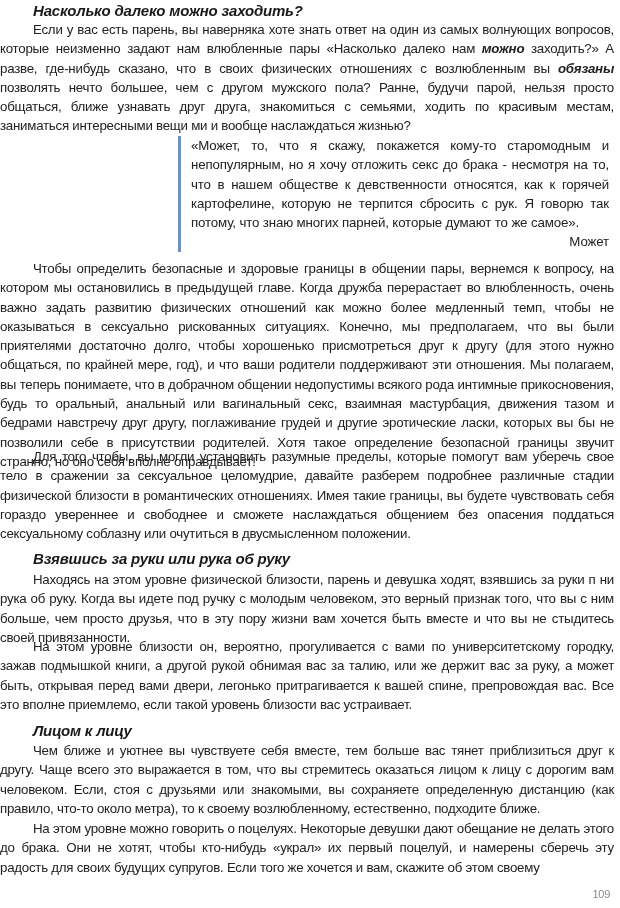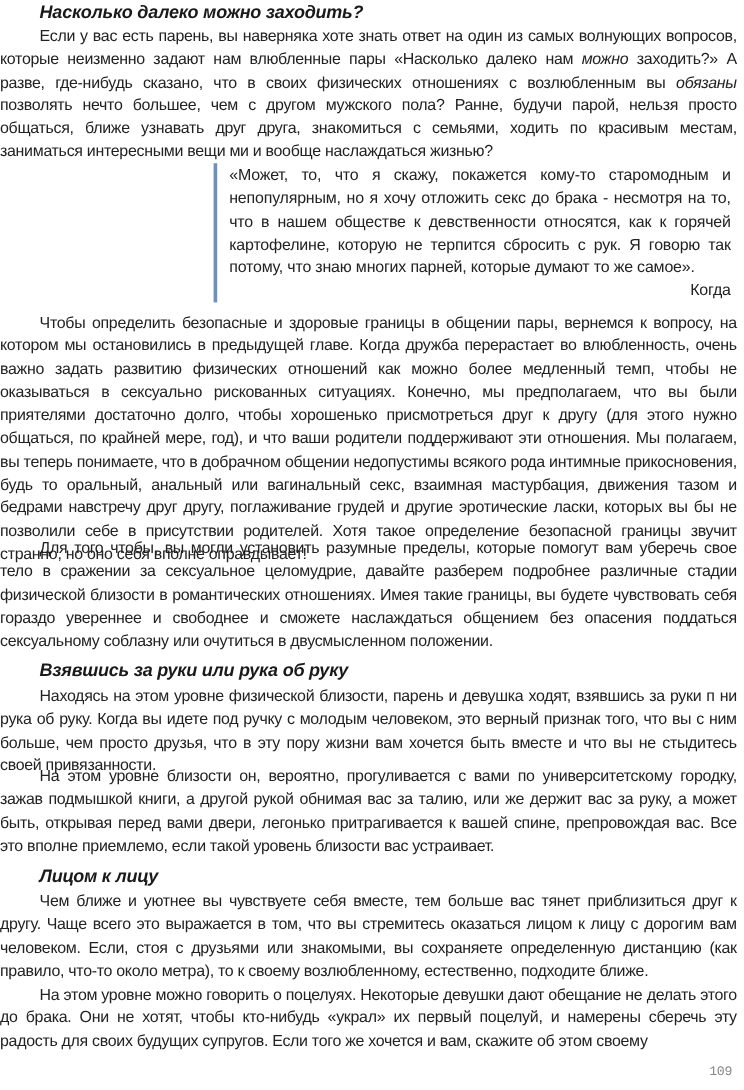--- a/index.html
+++ b/index.html
@@ -37,21 +37,21 @@
       position: absolute;
       left: 0;
       width: 614px;
       font-size: 13.3px;
       line-height: 19.3px;
       text-align: justify;
       text-indent: 33px;
       margin: 0;
       letter-spacing: -0.25px;
     }
-    .para i { font-style: italic; }
+    .para i { font-style: italic; font-weight: bold; }
     .quote {
       position: absolute;
       left: 178px;
       top: 136px;
       width: 418px;
       border-left: 3px solid #6f8fc0;
       padding-left: 10px;
       font-size: 13.3px;
       line-height: 19.3px;
       text-align: justify;
@@ -60,35 +60,34 @@
     .quote .author {
       text-align: right;
     }
     .page-number {
       position: absolute;
       right: 10px;
       top: 888px;
       font-size: 11px;
       color: #888888;
       letter-spacing: -0.3px;
-      font-family: Liberation Mono, monospace;
     }
   </style>
 </head>
 <body>
 
 <div class="page">
 
   <h2 class="heading" style="top:2px;">Насколько далеко можно заходить?</h2>
 
   <p class="para" style="top:20px;"><span>Если у вас есть парень, вы наверняка хоте знать ответ на один из самых волнующих вопросов, которые неизменно задают нам влюбленные пары «Насколько далеко нам </span><i>можно</i><span> заходить?» А разве, где-нибудь сказано, что в своих физических отношениях с возлюбленным вы </span><i>обязаны</i><span> позволять нечто большее, чем с другом мужского пола? Ранне, будучи парой, нельзя просто общаться, ближе узнавать друг друга, знакомиться с семьями, ходить по красивым местам, заниматься интересными вещи ми и вообще наслаждаться жизнью?</span></p>
 
   <div class="quote">
     <div>«Может, то, что я скажу, покажется кому-то старомодным и непопулярным, но я хочу отложить секс до брака - несмотря на то, что в нашем обществе к девственности относятся, как к горячей картофелине, которую не терпится сбросить с рук. Я говорю так потому, что знаю многих парней, которые думают то же самое».</div>
-    <div class="author">Когда</div>
+    <div class="author">Может</div>
   </div>
 
   <p class="para" style="top:259px;">Чтобы определить безопасные и здоровые границы в общении пары, вернемся к вопросу, на котором мы остановились в предыдущей главе. Когда дружба перерастает во влюбленность, очень важно задать развитию физических отношений как можно более медленный темп, чтобы не оказываться в сексуально рискованных ситуациях. Конечно, мы предполагаем, что вы были приятелями достаточно долго, чтобы хорошенько присмотреться друг к другу (для этого нужно общаться, по крайней мере, год), и что ваши родители поддерживают эти отношения. Мы полагаем, вы теперь понимаете, что в добрачном общении недопустимы всякого рода интимные прикосновения, будь то оральный, анальный или вагинальный секс, взаимная мастурбация, движения тазом и бедрами навстречу друг другу, поглаживание грудей и другие эротические ласки, которых вы бы не позволили себе в присутствии родителей. Хотя такое определение безопасной границы звучит странно, но оно себя вполне оправдывает!</p>
 
   <p class="para" style="top:447px;">Для того чтобы, вы могли установить разумные пределы, которые помогут вам уберечь свое тело в сражении за сексуальное целомудрие, давайте разберем подробнее различные стадии физической близости в романтических отношениях. Имея такие границы, вы будете чувствовать себя гораздо увереннее и свободнее и сможете наслаждаться общением без опасения поддаться сексуальному соблазну или очутиться в двусмысленном положении.</p>
 
   <h2 class="heading" style="top:550px;">Взявшись за руки или рука об руку</h2>
 
   <p class="para" style="top:570px;">Находясь на этом уровне физической близости, парень и девушка ходят, взявшись за руки п ни рука об руку. Когда вы идете под ручку с молодым человеком, это верный признак того, что вы с ним больше, чем просто друзья, что в эту пору жизни вам хочется быть вместе и что вы не стыдитесь своей привязанности.</p>
 

